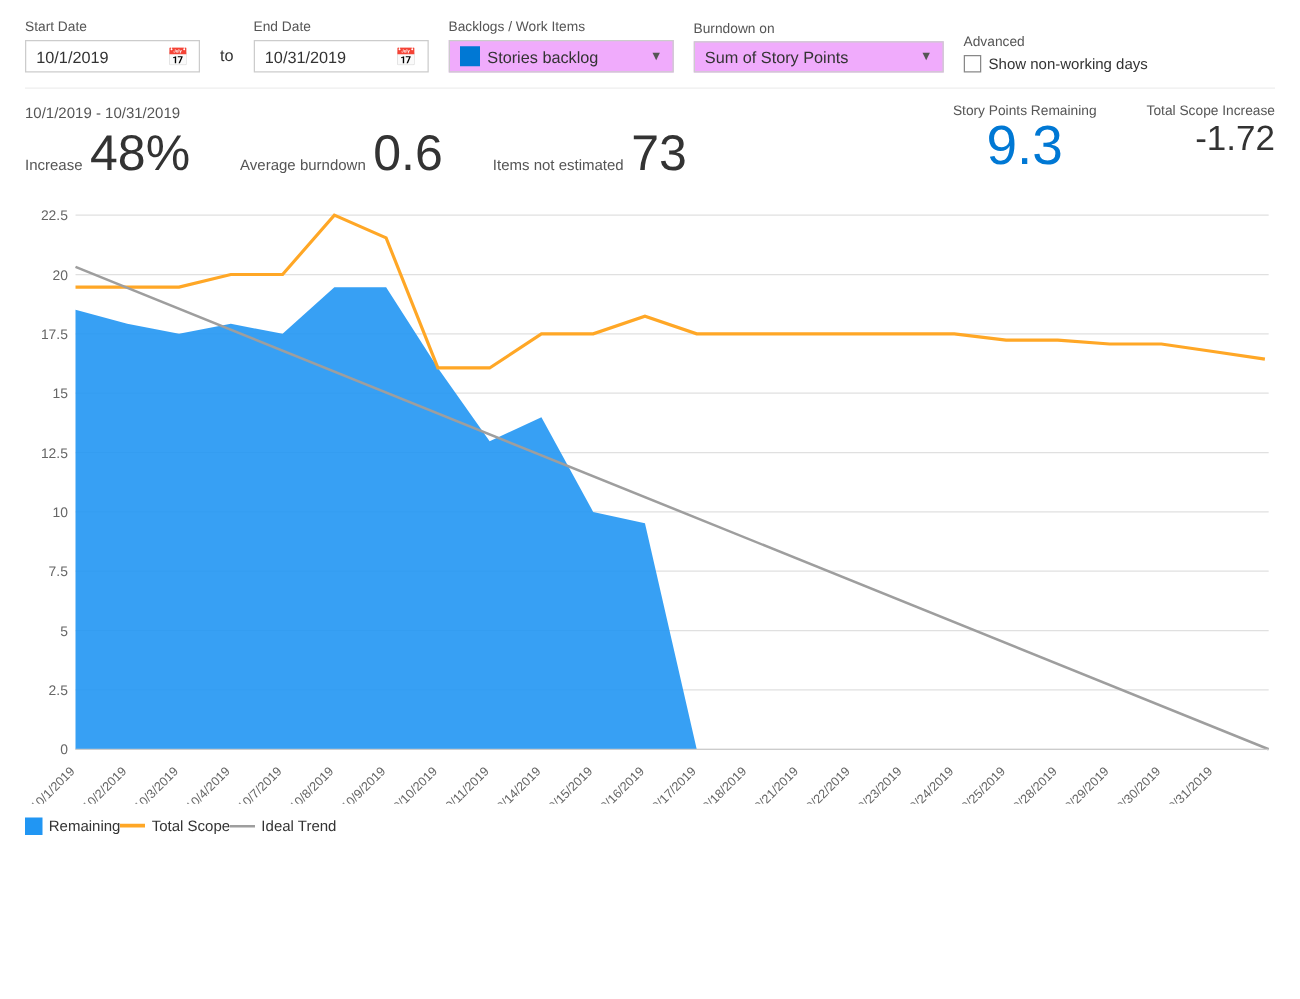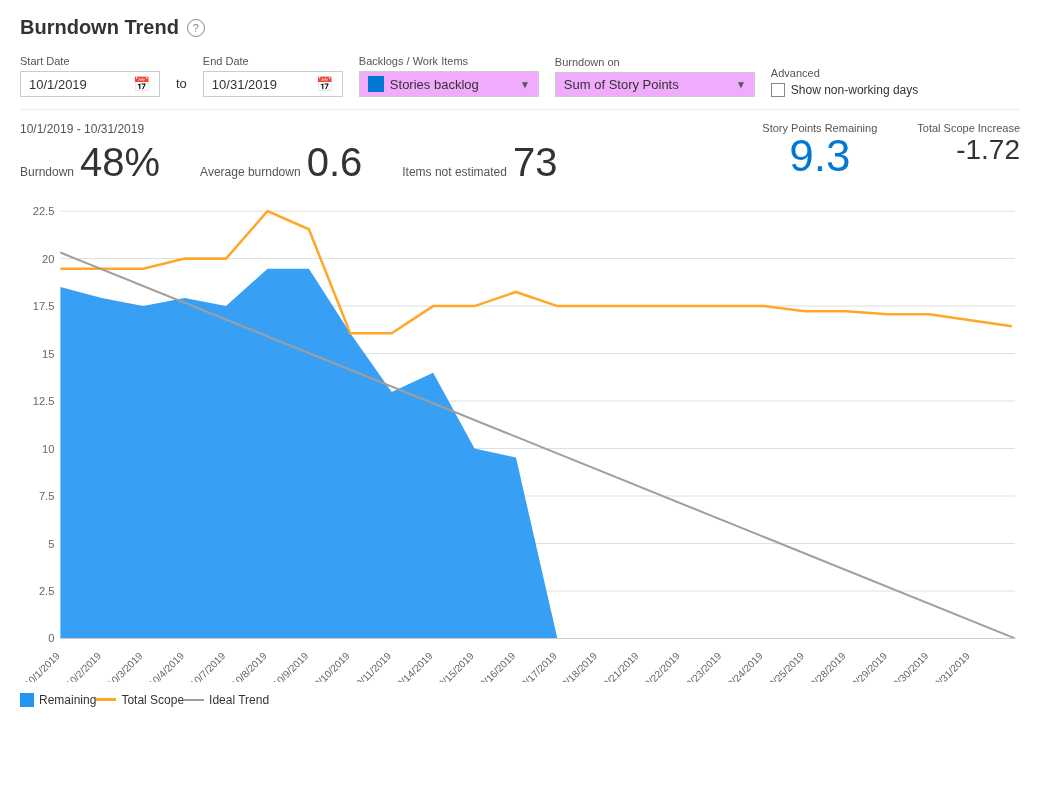--- a/index.html
+++ b/index.html
@@ -40,24 +40,20 @@
     .legend-item { display: flex; align-items: center; gap: 5px; }
     .legend-color { width: 14px; height: 14px; }
     .legend-line { width: 20px; height: 3px; }
     .divider { border: none; border-top: 1px solid #eee; margin: 12px 0; }
     .header-section { display: flex; justify-content: space-between; align-items: flex-start; margin-bottom: 6px; }
   </style>
 </head>
 <body>
 
 <div class="container">
-  <div class="title-row">
-    <span class="title">Burndown Trend</span>
-    <div class="help-icon">?</div>
-  </div>
 
   <div class="controls-row">
     <div class="control-group">
       <span class="control-label">Start Date</span>
       <div class="date-input-wrap">
         <span class="date-value">10/1/2019</span>
         <span class="cal-icon">📅</span>
       </div>
     </div>
     <div class="to-label" style="margin-bottom:6px;">to</div>
@@ -92,21 +88,21 @@
     </div>
   </div>
 
   <hr class="divider">
 
   <div class="header-section">
     <div>
       <div class="date-range">10/1/2019 - 10/31/2019</div>
       <div class="metrics-row">
         <div class="metric">
-          <span class="metric-label">Burndown</span>
+          <span class="metric-label">Increase</span>
           <span class="metric-value">48%</span>
         </div>
         <div class="metric">
           <span class="metric-label">Average burndown</span>
           <span class="metric-value">0.6</span>
         </div>
         <div class="metric">
           <span class="metric-label">Items not estimated</span>
           <span class="metric-value">73</span>
         </div>

